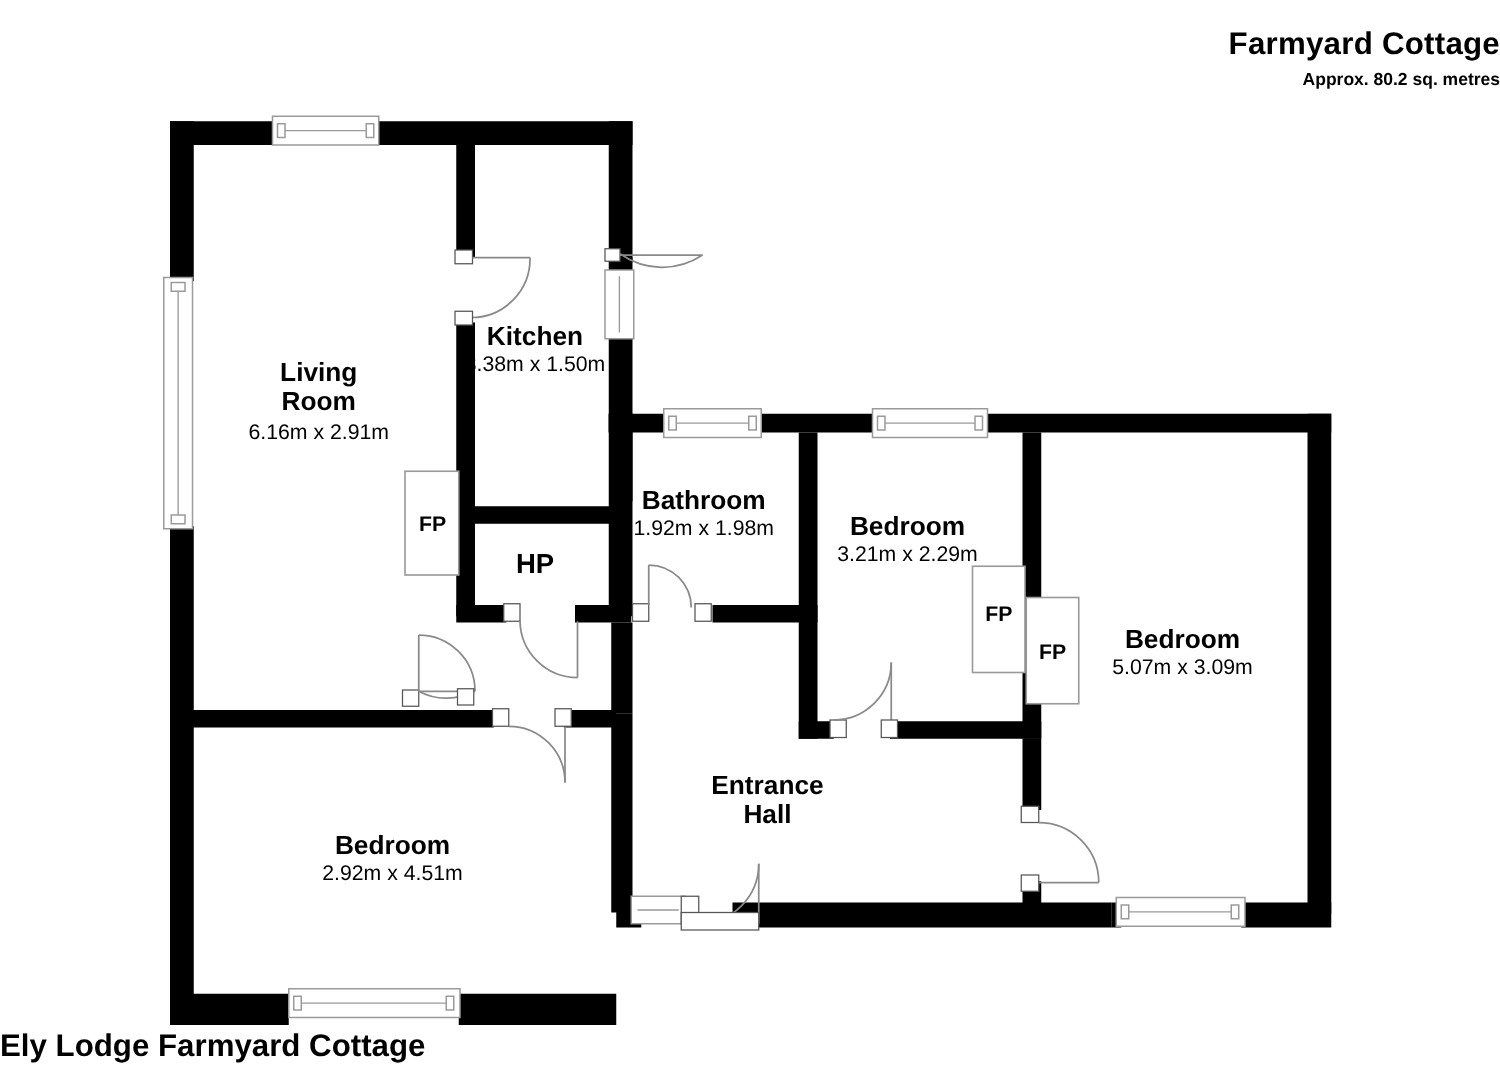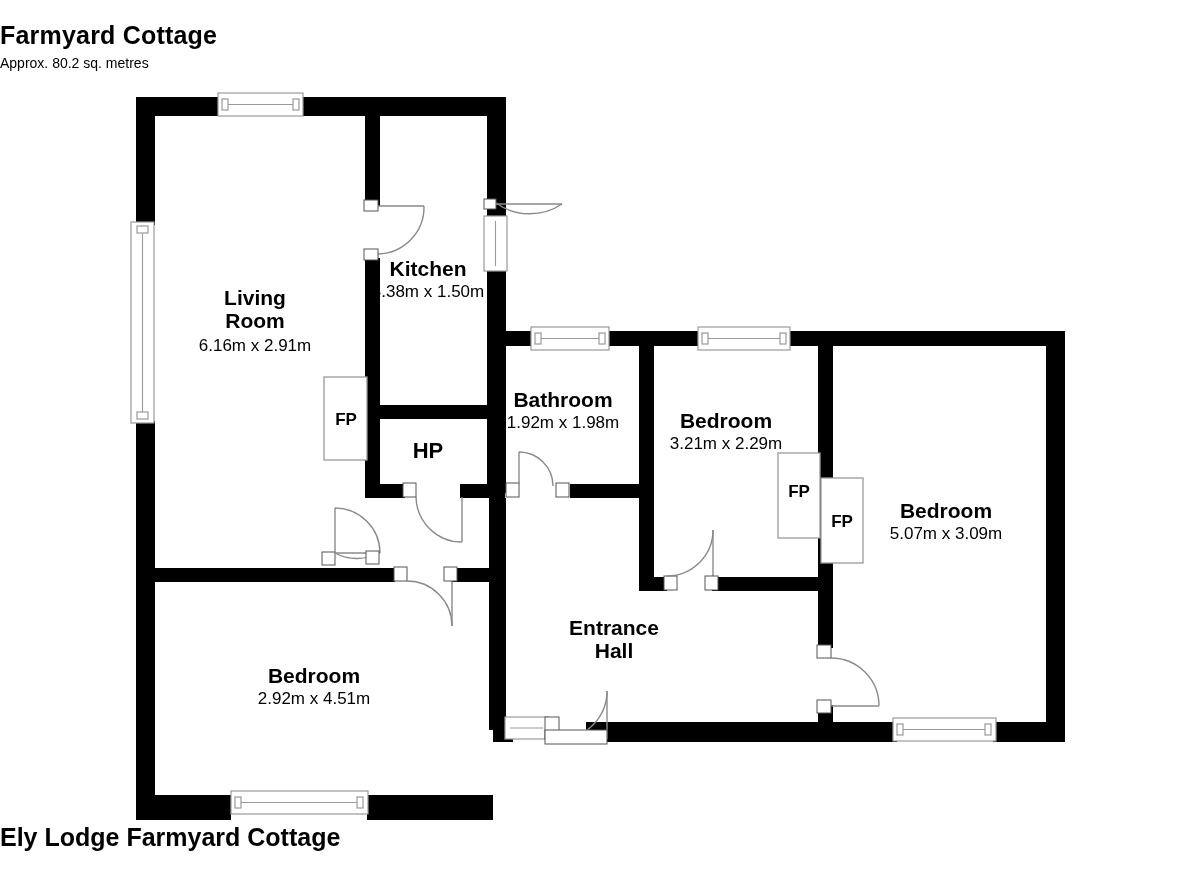--- a/index.html
+++ b/index.html
@@ -18,32 +18,32 @@
   #plan-root {
     position: relative;
     width: 1200px;
     height: 873px;
   }
   .title-block {
     position: absolute;
     top: 0;
     left: 0;
     width: 1200px;
-    text-align: left;
+    text-align: right;
   }
   .plan-title {
     font-size: 25px;
     font-weight: bold;
     letter-spacing: 0.2px;
     margin: 22px 0 0 0;
     line-height: 1.1;
   }
   .plan-subtitle {
     font-size: 14px;
-    font-weight: normal;
+    font-weight: bold;
     margin: 6px 0 0 0;
     line-height: 1.1;
   }
   .footer-block {
     position: absolute;
     bottom: 0;
     left: 0;
     width: 1200px;
   }
   .plan-footer {

